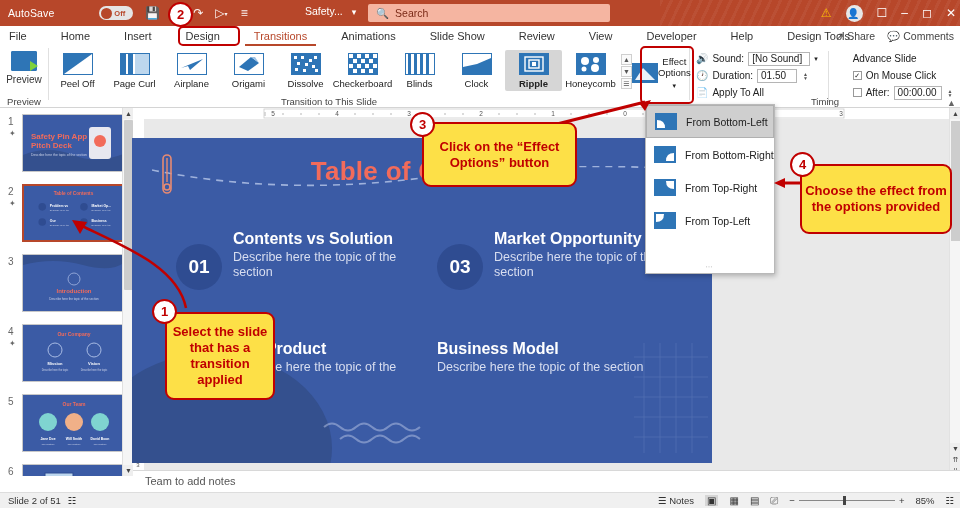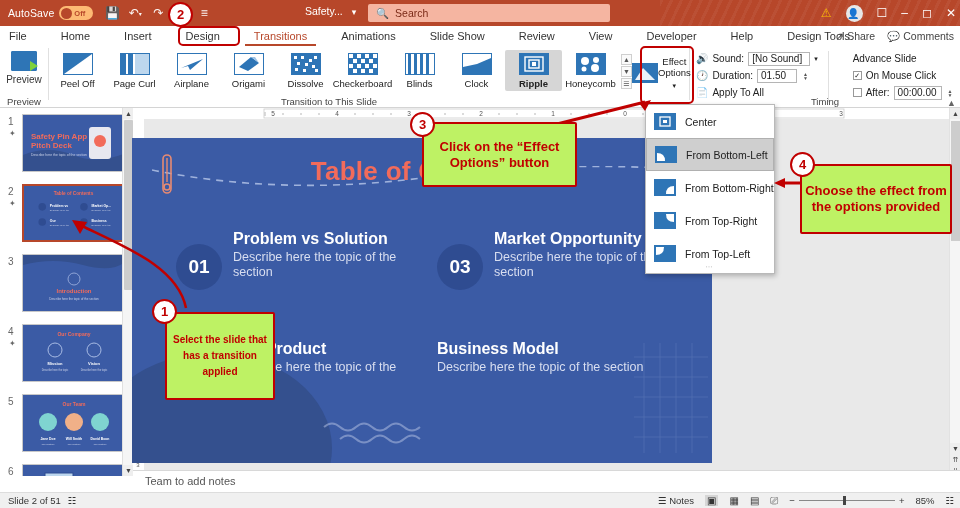--- a/index.html
+++ b/index.html
@@ -21,22 +21,22 @@
     color:#fff;
   }
   .titlebar::after{
     content:""; position:absolute; right:0; top:0; width:300px; height:26px;
     background:repeating-linear-gradient(115deg, rgba(255,255,255,0.05) 0 3px, rgba(255,255,255,0) 3px 9px);
     pointer-events:none;
   }
   .autosave-wrap { display:flex; align-items:center; gap:5px; margin-left:8px; }
   .autosave-label { font-size:10.5px; color:#fff; letter-spacing:.1px;}
   .toggle {
-    width:34px; height:14px; border-radius:8px; background:#fdba74;
-    display:flex; align-items:center; padding:1px; position:relative;
+    width:34px; height:14px; border-radius:8px; background:#e5e5e5;
+    display:flex; align-items:center; padding:1px; position:relative;margin-left:40px;
   }
   .toggle .knob { width:11px; height:11px; border-radius:50%; background:#B7472A; margin-left:1px;}
   .toggle .ttext { font-size:7.5px; color:#B7472A; font-weight:bold; margin-left:2px;}
   .qat { display:flex; align-items:center; gap:9px; margin-left:12px; }
   .qat .ic { width:14px; height:14px; opacity:.95; display:flex; align-items:center; justify-content:center; font-size:12px;}
   .tb-doc { position:absolute; left:305px; top:5px; font-size:10.5px; color:#fff;}
   .tb-search {
     position:absolute; left:368px; top:4px; width:242px; height:18px;
     background:#F5B5A1; border-radius:2px; display:flex; align-items:center; gap:6px; padding-left:8px;
     color:#7a2a17; font-size:10.5px;
@@ -158,21 +158,21 @@
   .sb-left { margin-left:8px; display:flex; align-items:flex-end; gap:7px;}
   .sb-right { position:absolute; right:6px; display:flex; align-items:center; gap:11px;}
   .viewbtn { font-size:10px; color:#333; }
   .viewbtn.sel { background:#D6D6D6; padding:0 2px;}
   .zoomslider { display:flex; align-items:center; gap:4px;}
   .zs-track { width:96px; height:1px; background:#888; position:relative;}
   .zs-handle{ position:absolute; left:44px; top:-4px; width:3px; height:9px; background:#444;}
 
   
   .callout {
-    position:absolute; background:#bef264; border:2.5px solid #C00000; border-radius:2px;
+    position:absolute; background:#fde047; border:2.5px solid #C00000; border-radius:9px;
     color:#C00000; font-weight:bold; text-align:center; z-index:60;
     display:flex; align-items:center; justify-content:center; line-height:16px;
   }
   .bubble {
     position:absolute; width:25px; height:25px; border-radius:50%; background:#fff;
     border:2.5px solid #C00000; color:#C00000; font-weight:bold; font-size:13px;
     display:flex; align-items:center; justify-content:center; z-index:62;
   }
   .hl { position:absolute; border:2.5px solid #C00000; border-radius:5px; z-index:55;}
   .arrow { position:absolute; z-index:58;}
@@ -675,21 +675,21 @@
             <line x1="0" y1="74" x2="74" y2="74"></line>
             <line x1="0" y1="94" x2="74" y2="94"></line>
         </g>
       </svg>
 
       <div class="slide-title">Table of Contents</div>
 
       <div class="toc-item" style="left:44px; top:92px; width:230px">
         <div class="toc-circle">01</div>
         <div>
-          <div class="toc-h">Problem vs Solution</div>
+          <div class="toc-h">Contents vs Solution</div>
           <div class="toc-p">Describe here the topic of the section</div>
         </div>
       </div>
 
       <div class="toc-item" style="left:44px; top:202px; width:230px">
         <div class="toc-circle">02</div>
         <div>
           <div class="toc-h">Our Product</div>
           <div class="toc-p">Describe here the topic of the section</div>
         </div>
@@ -713,30 +713,20 @@
       <svg class="slide-wave" viewBox="0 0 130 30">
         <g stroke="#B9C6E6" stroke-width="2" fill="none">
           <path d="M2,8 q8,-7 16,0 t16,0 t16,0 t16,0 t16,0 t16,0"></path>
           <path d="M18,20 q8,-7 16,0 t16,0 t16,0 t16,0 t16,0"></path>
         </g>
       </svg>
     </div>
   </div>
 
   <div class="eomenu">
-    <div class="eo-item">
-      <span class="eo-ico">
-        <svg width="20" height="15" viewBox="0 0 20 15">
-            <rect width="20" height="15" fill="#2E75B6"></rect>
-            <rect x="5" y="3" width="10" height="9" fill="none" stroke="#fff" stroke-width="1.3"></rect>
-            <rect x="8" y="6" width="4" height="3" fill="#fff"></rect>
-          </svg>
-      </span>
-      <span>Center</span>
-    </div>
     <div class="eo-item sel">
       <span class="eo-ico">
         <svg width="20" height="15" viewBox="0 0 20 15">
             <rect width="20" height="15" fill="#2E75B6"></rect>
             <path d="M1,14 L1,6 Q9,6 9,14 Z" fill="#fff"></path>
           </svg>
       </span>
       <span>From Bottom-Left</span>
     </div>
     <div class="eo-item">
@@ -815,16 +805,16 @@
     <path d="M38,7 L10,7" stroke="#C00000" stroke-width="3" fill="none"></path>
     <polygon points="2,7 13,2 13,12" fill="#C00000"></polygon>
   </svg>
   <div class="callout" style="left:800px; top:164px; width:152px; height:70px; font-size:13px">Choose the effect from the options provided</div>
   <div class="bubble" style="left:790px; top:152px">4</div>
 
   <svg class="arrow" style="left:68px; top:208px; width:125px; height:105px" viewBox="0 0 125 105">
     <path d="M118,100 C110,60 60,40 14,18" stroke="#C00000" stroke-width="2.5" fill="none"></path>
     <polygon points="4,12 19,14 12,26" fill="#C00000"></polygon>
   </svg>
-  <div class="callout" style="left:165px; top:312px; width:110px; height:88px; font-size:10px">Select the slide that has a transition applied</div>
+  <div class="callout" style="left:165px; top:312px; width:110px; height:88px; font-size:13px">Select the slide that has a transition applied</div>
   <div class="bubble" style="left:152px; top:299px">1</div>
 
 </div>
 
 </body></html>

